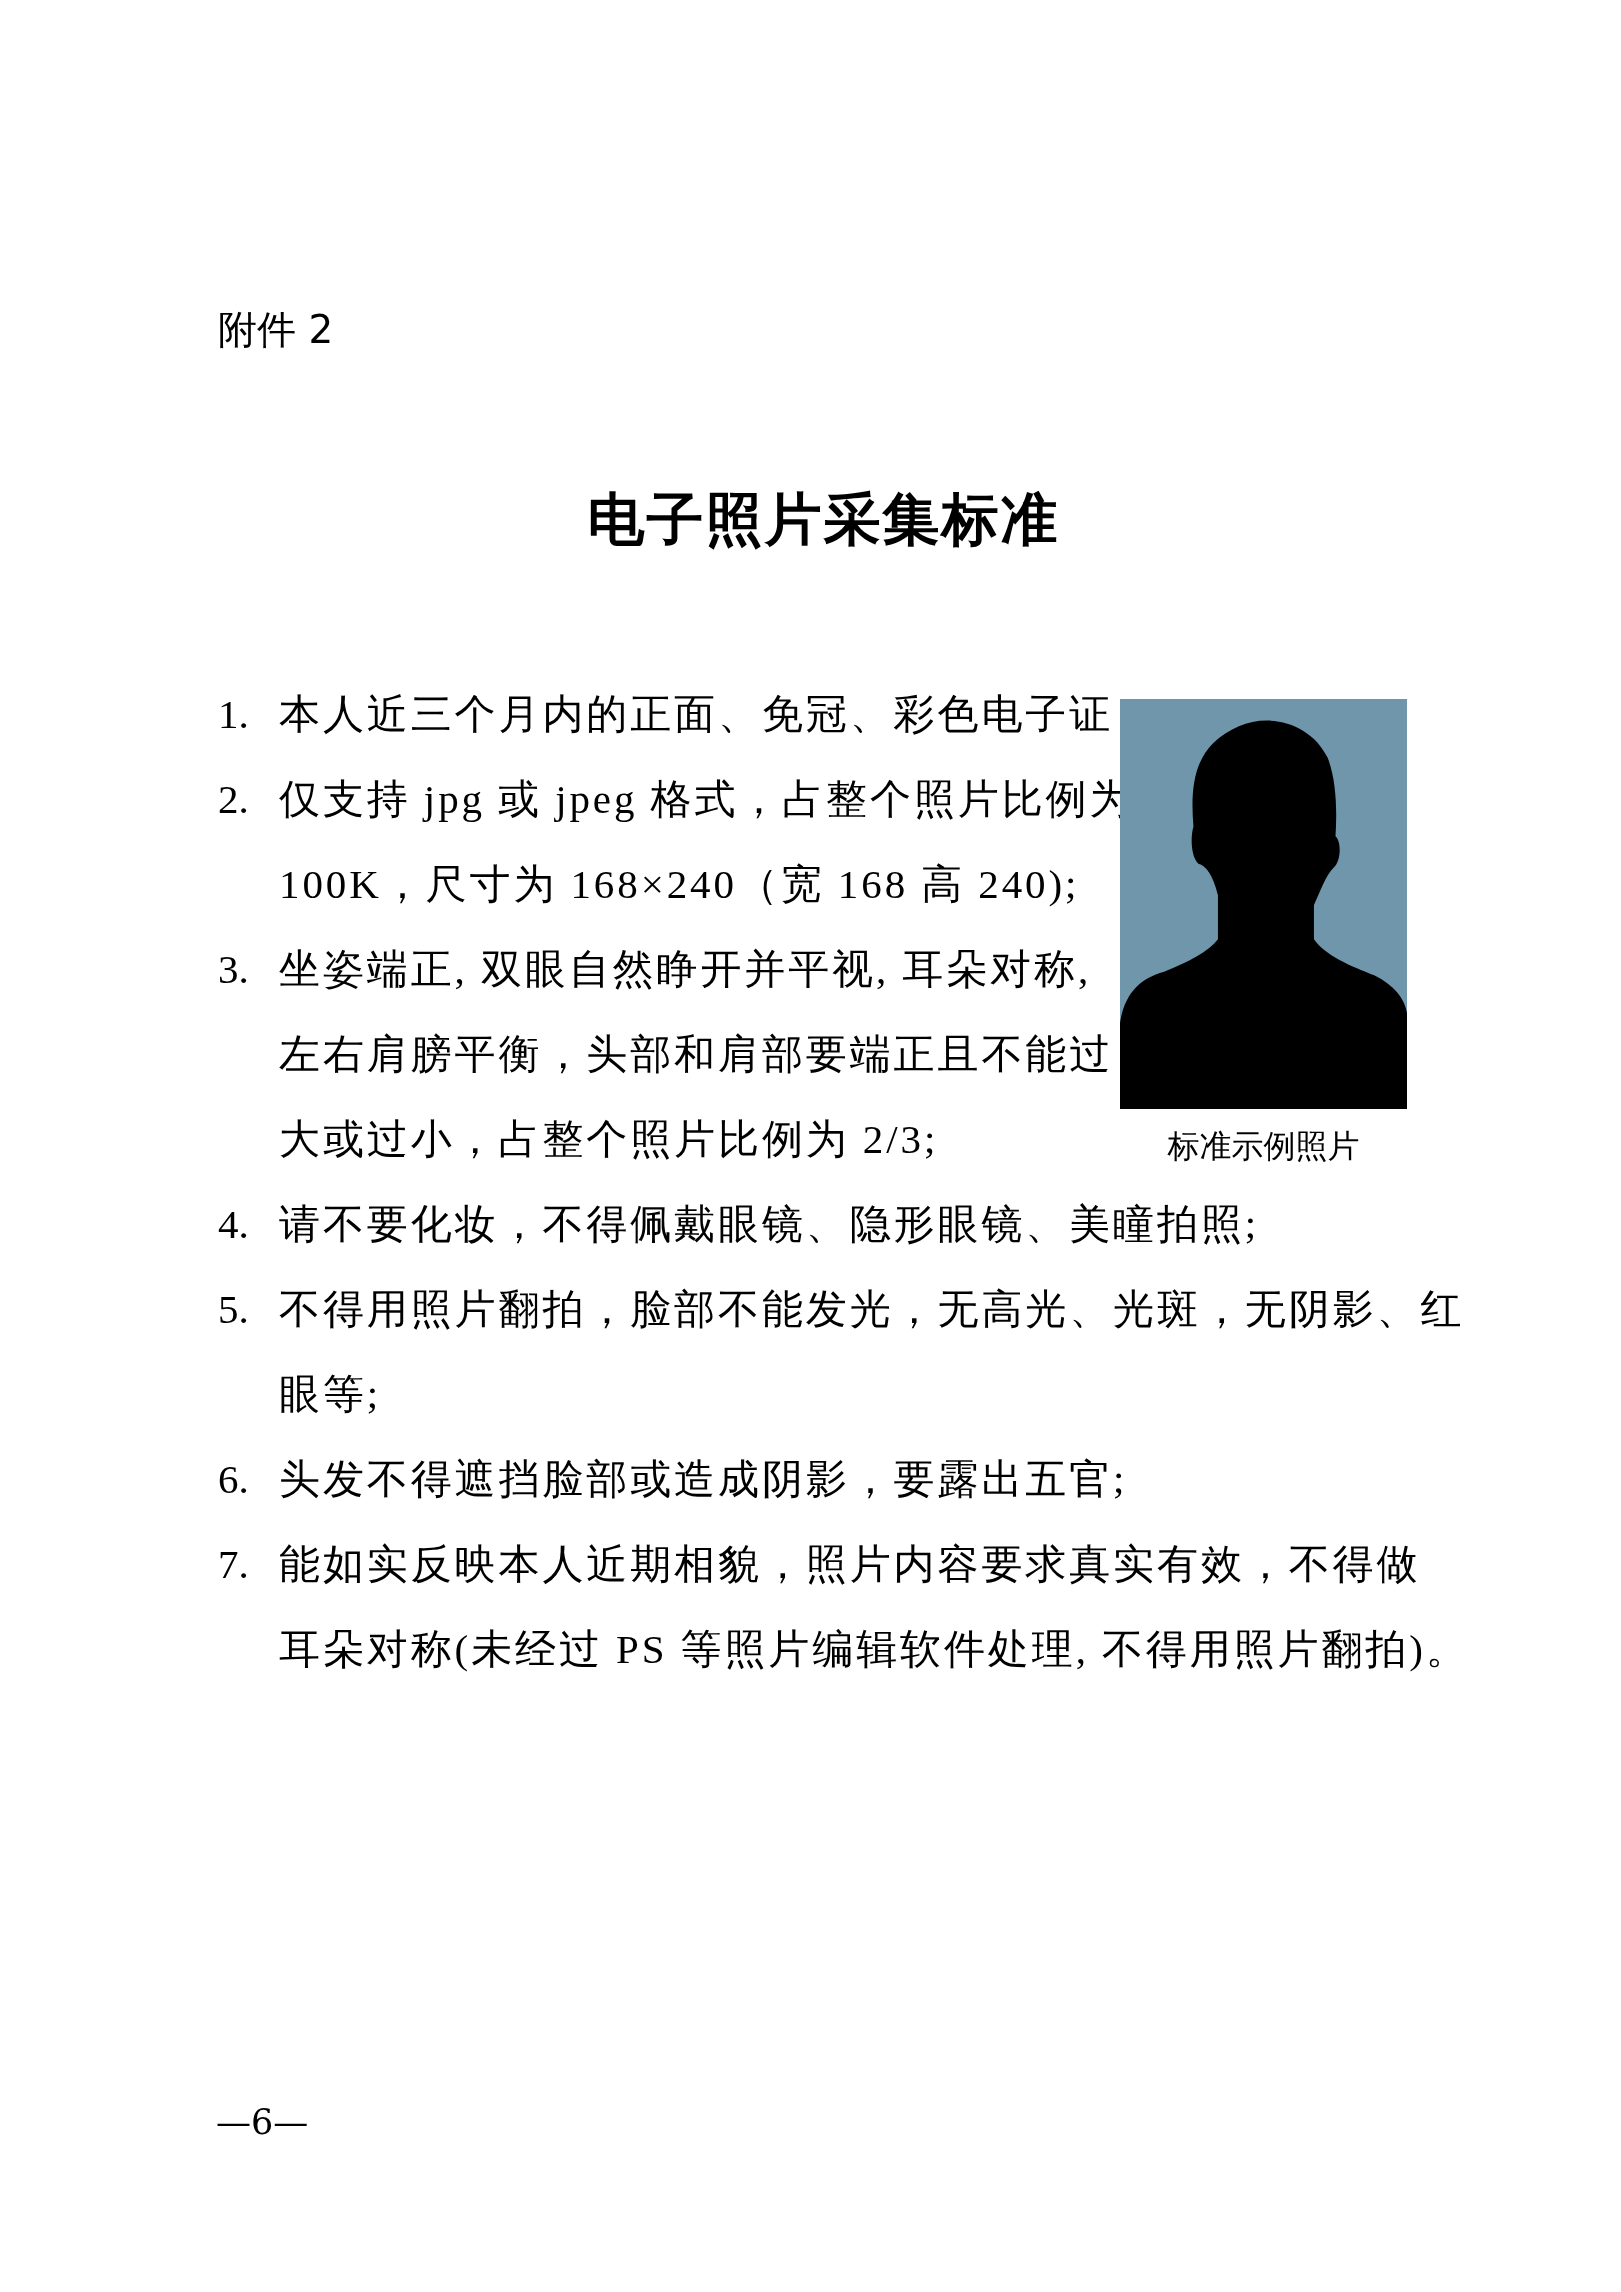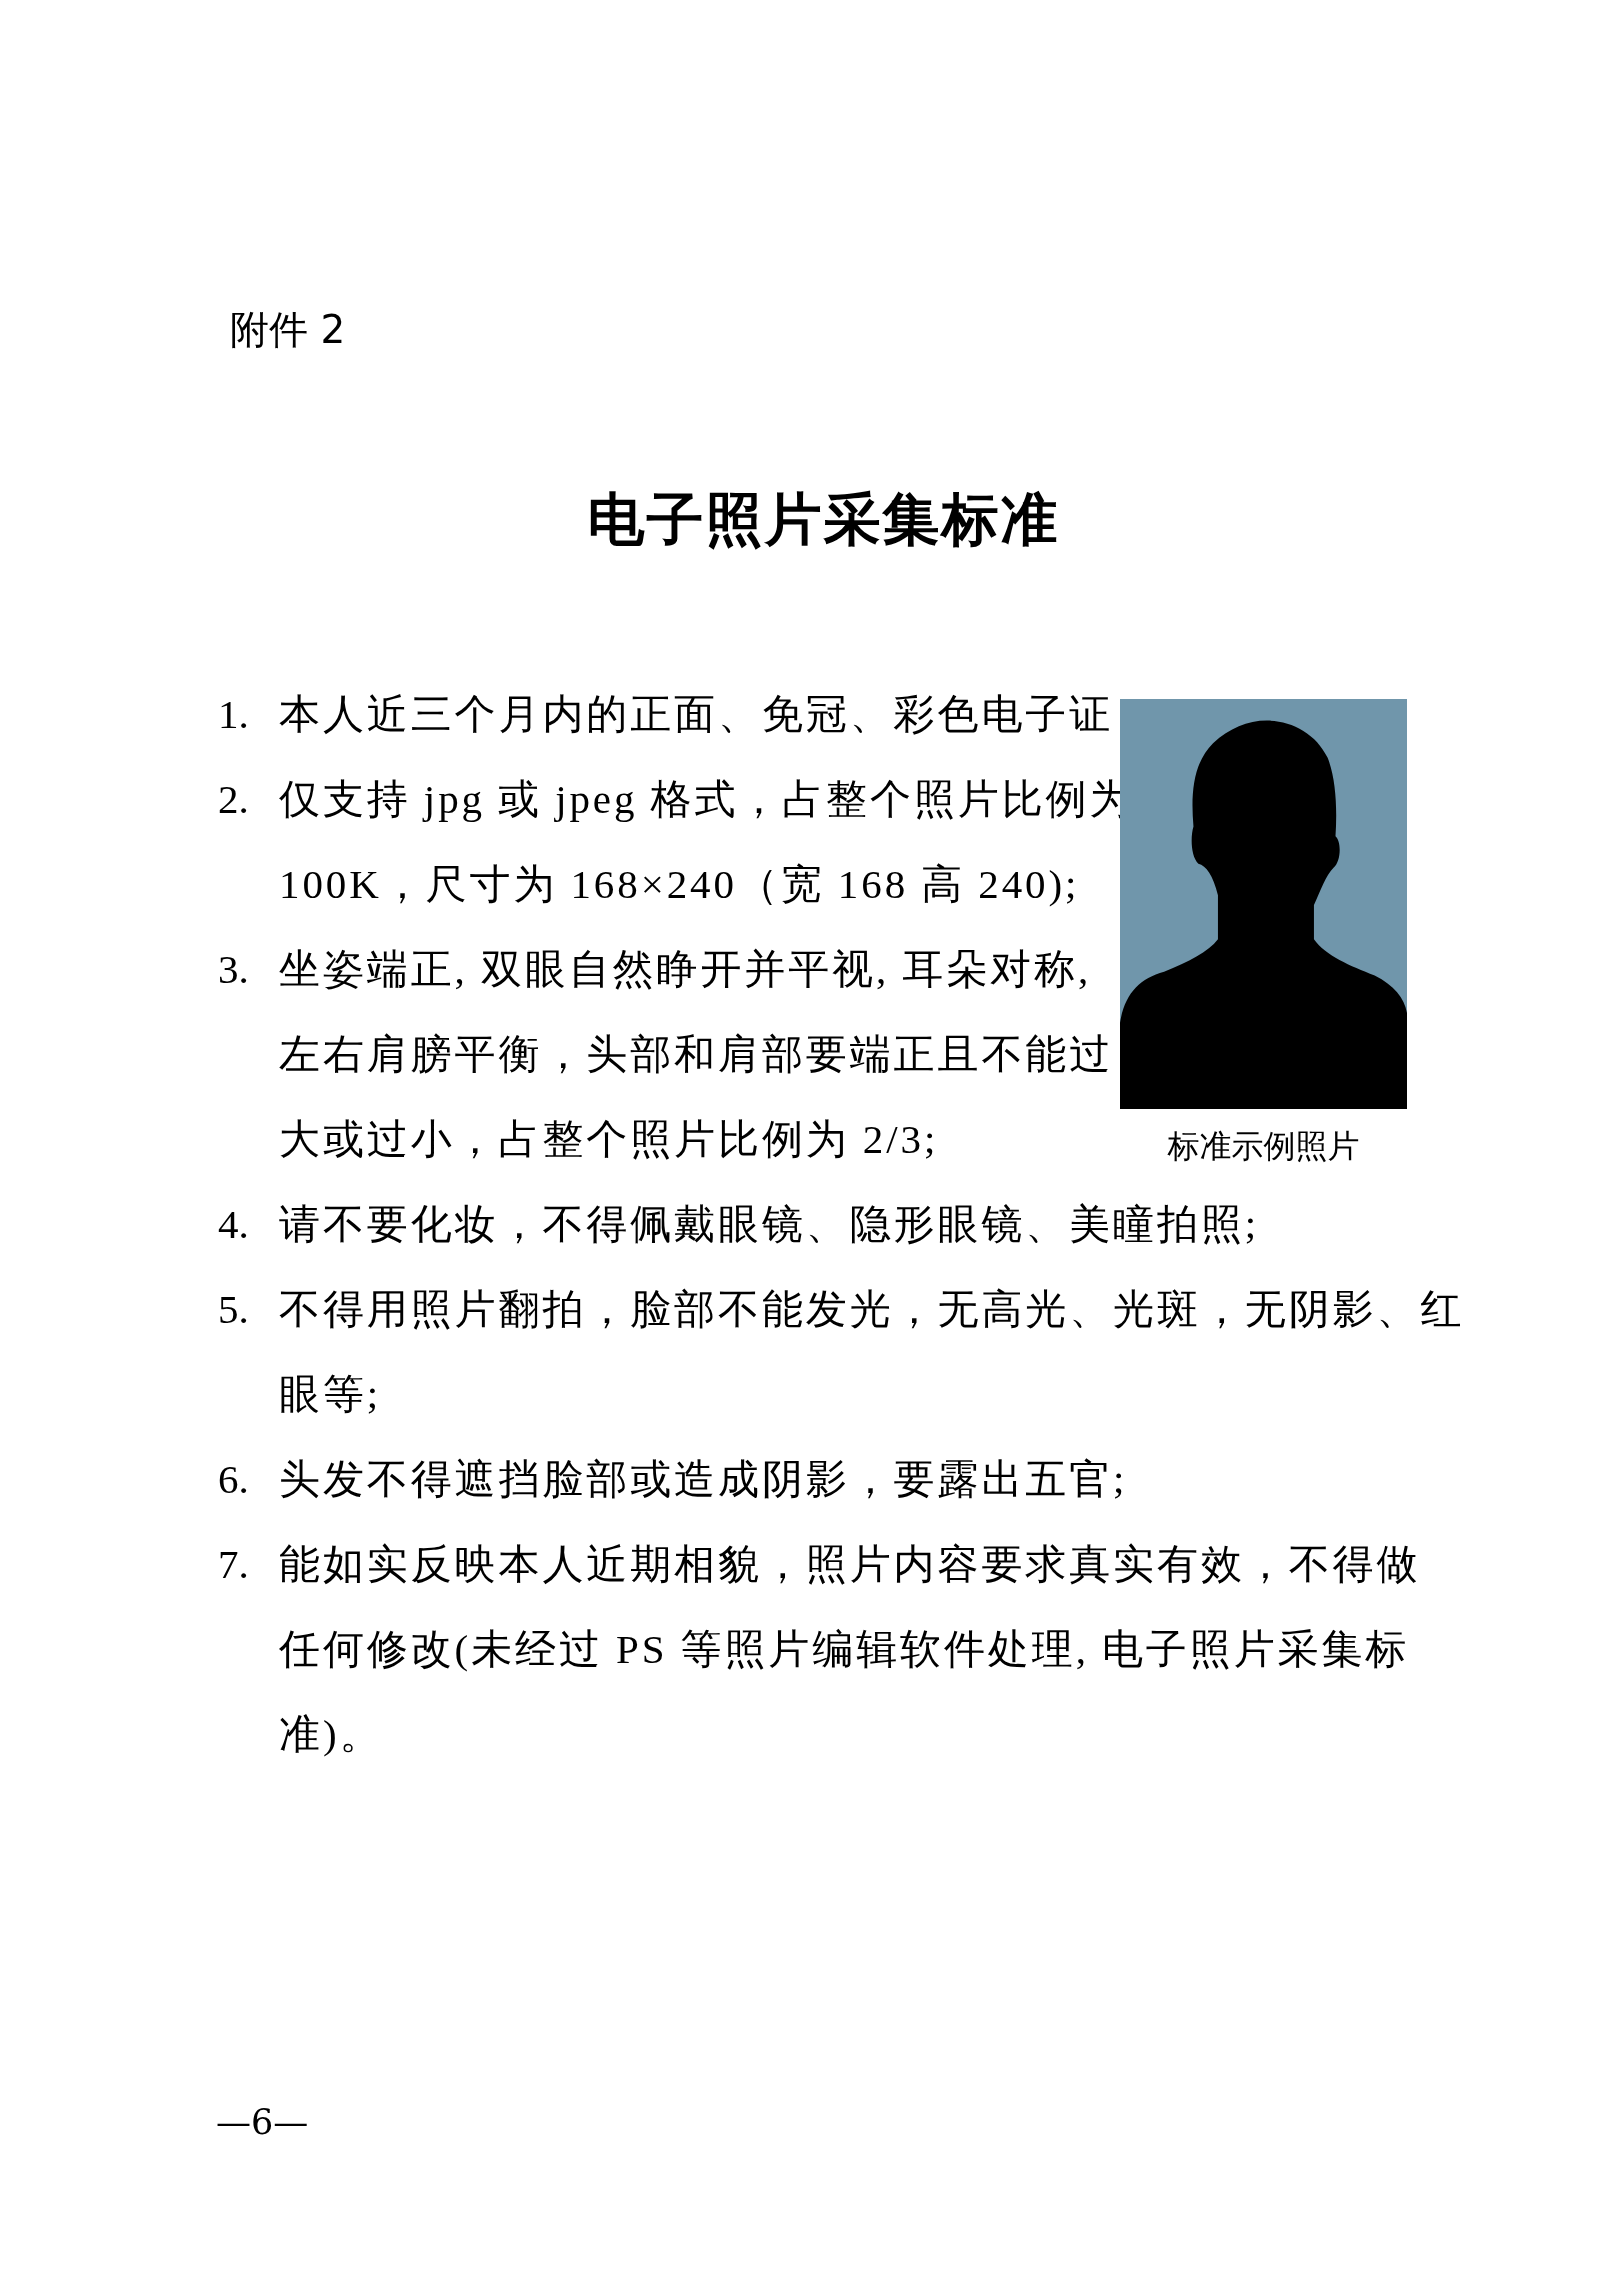--- a/index.html
+++ b/index.html
@@ -1,17 +1,17 @@
 <!DOCTYPE html>
 <html><head>
 <meta charset="utf-8">
 <style>
   html, body { margin: 0; padding: 0; background: #ffffff; }
   body { width: 1621px; height: 2293px; position: relative; overflow: hidden; color: #000; }
-  .attach { position: absolute; left: 230px; top: 302px; font-family: "DejaVu Sans", sans-serif; font-size: 39px; line-height: 55px; }
+  .attach { position: absolute; left: 218px; top: 302px; font-family: "DejaVu Sans", sans-serif; font-size: 39px; line-height: 55px; }
   .title { position: absolute; left: 0; width: 1647px; top: 480px; text-align: center; font-family: "DejaVu Serif", serif; font-weight: bold; font-size: 57px; line-height: 78px; letter-spacing: 2px; }
   .list { position: absolute; left: 218px; top: 672px; margin: 0; padding: 0; list-style: none; font-family: "Liberation Serif", "DejaVu Serif", serif; font-size: 41px; line-height: 85px; }
   .item { display: flex; }
   .num { width: 61px; flex: none; }
   .txt { letter-spacing: 2.9px; }
   .txt span { display: block; }
   .w-narrow { width: 863px; }
   .w-wide { width: 1215px; }
   .photo-fig { position: absolute; left: 1120px; top: 699px; width: 287px; margin: 0; }
   .photo { width: 287px; height: 410px; background: #7096ab; position: relative; overflow: hidden; }
@@ -64,21 +64,21 @@
   <li class="item">
     <span class="num">6.</span>
     <div class="txt w-wide">
       <span>头发不得遮挡脸部或造成阴影，要露出五官;</span>
     </div>
   </li>
   <li class="item">
     <span class="num">7.</span>
     <div class="txt w-wide">
       <span>能如实反映本人近期相貌，照片内容要求真实有效，不得做</span>
-      <span>任何修改(未经过 PS 等照片编辑软件处理, 电子照片采集标准)。</span>
+      <span>耳朵对称(未经过 PS 等照片编辑软件处理, 不得用照片翻拍)。</span>
     </div>
   </li>
 </ol>
 
 <figure class="photo-fig">
   <div class="photo">
     <svg viewBox="0 0 293 418" preserveAspectRatio="none">
       <path fill="#000" d="M0 418 L0 330 C5 300 20 285 45 278 C70 268 90 258 100 245 L100 200 C95 180 88 170 80 168 C72 160 72 140 75 130 C72 95 75 65 95 45 C112 30 130 22 150 22 C175 22 200 35 212 60 C220 80 222 110 220 140 C226 145 226 165 218 172 C210 180 205 195 198 210 L198 245 C210 262 235 272 260 282 C280 292 290 305 293 320 L293 418 Z"></path>
     </svg>
   </div>

